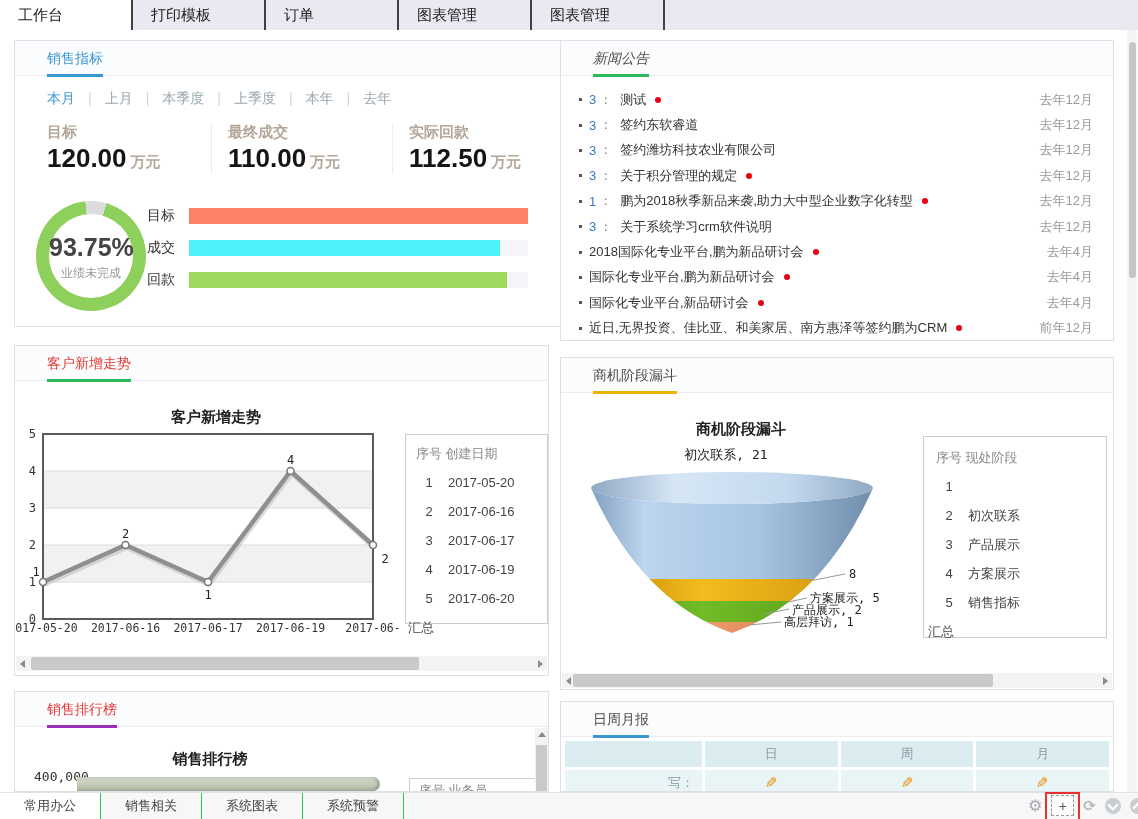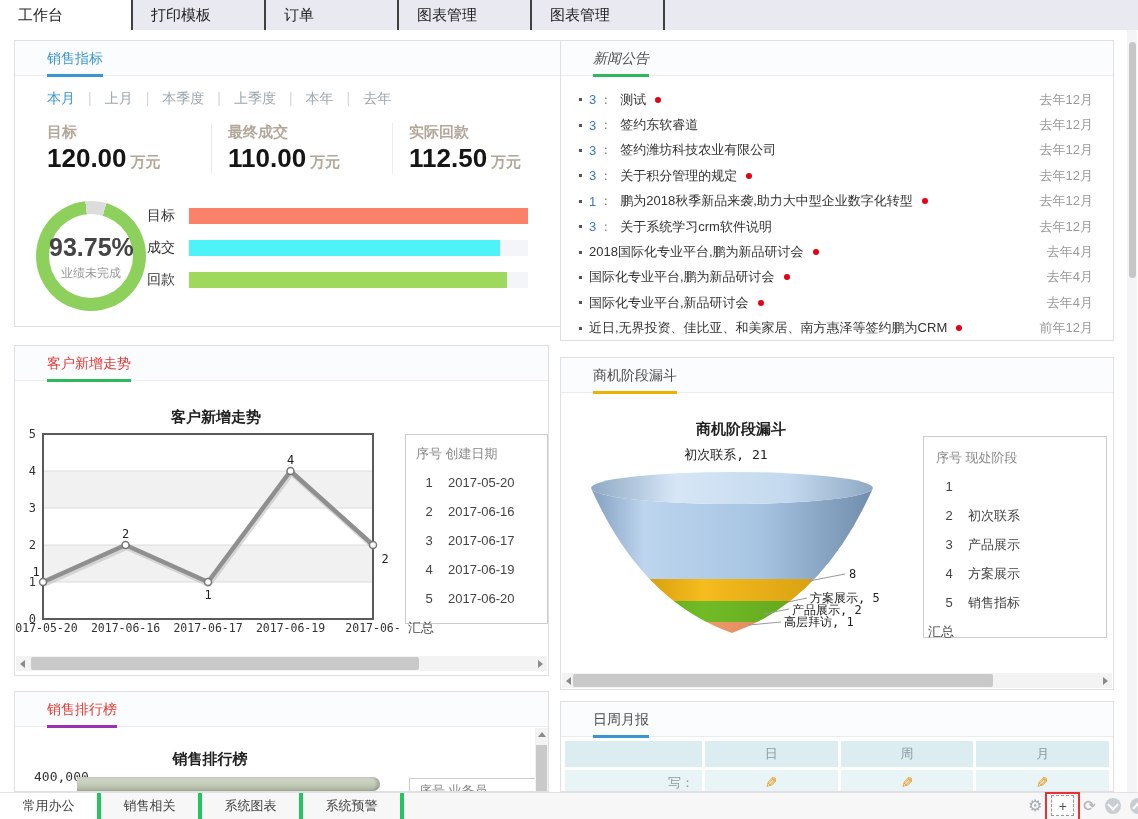--- a/index.html
+++ b/index.html
@@ -77,21 +77,21 @@
   .rtable{position:absolute;left:4px;top:39px;right:4px;display:grid;grid-template-columns:137px 1fr 1fr 1fr;gap:3px}
   .rcell{height:26px;display:flex;align-items:center;justify-content:center;font-size:13px;color:#8b9ba1}
   .rhead{background:#dcedf2}
   .rbody{background:#e9f4f7}
   .rlabel{justify-content:flex-end;padding-right:8px}
   .pencil{cursor:pointer}
   .pencil::before{content:"✎";font-size:15px;color:#e8920a;display:inline-block;transform:scaleX(-1)}
   
   .bottombar{position:absolute;left:0;top:792px;width:1138px;height:27px;background:#f7f7f8;border-top:1px solid #e2e2e2;
              display:flex;box-sizing:border-box}
-  .btab{width:101px;box-sizing:border-box;border-right:4px solid #22c55e;display:flex;align-items:center;justify-content:center;
+  .btab{width:101px;box-sizing:border-box;border-right:1px solid #22c55e;display:flex;align-items:center;justify-content:center;
         font-size:13px;color:#444;cursor:pointer}
   .btab.active{background:#fff}
   .bicons{position:absolute;left:1028px;top:792px;height:27px;display:flex;align-items:center;gap:9px}
   .gear{color:#a6acb2;font-size:16px;cursor:pointer}
   .plusbox{width:21px;height:19px;border:1px dashed #999;background:#fff;display:flex;align-items:center;justify-content:center;
            color:#555;font-size:14px;cursor:pointer}
   .refresh{color:#b3b9bd;font-size:15px;font-weight:bold;cursor:pointer}
   .circbtn{width:16px;height:16px;border-radius:50%;background:#c9ced3;position:relative;cursor:pointer}
   .chev{position:absolute;left:4.5px;width:6px;height:6px;border-left:2px solid #fff;border-bottom:2px solid #fff}
   .chev.down{top:3.5px;transform:rotate(-45deg)}

